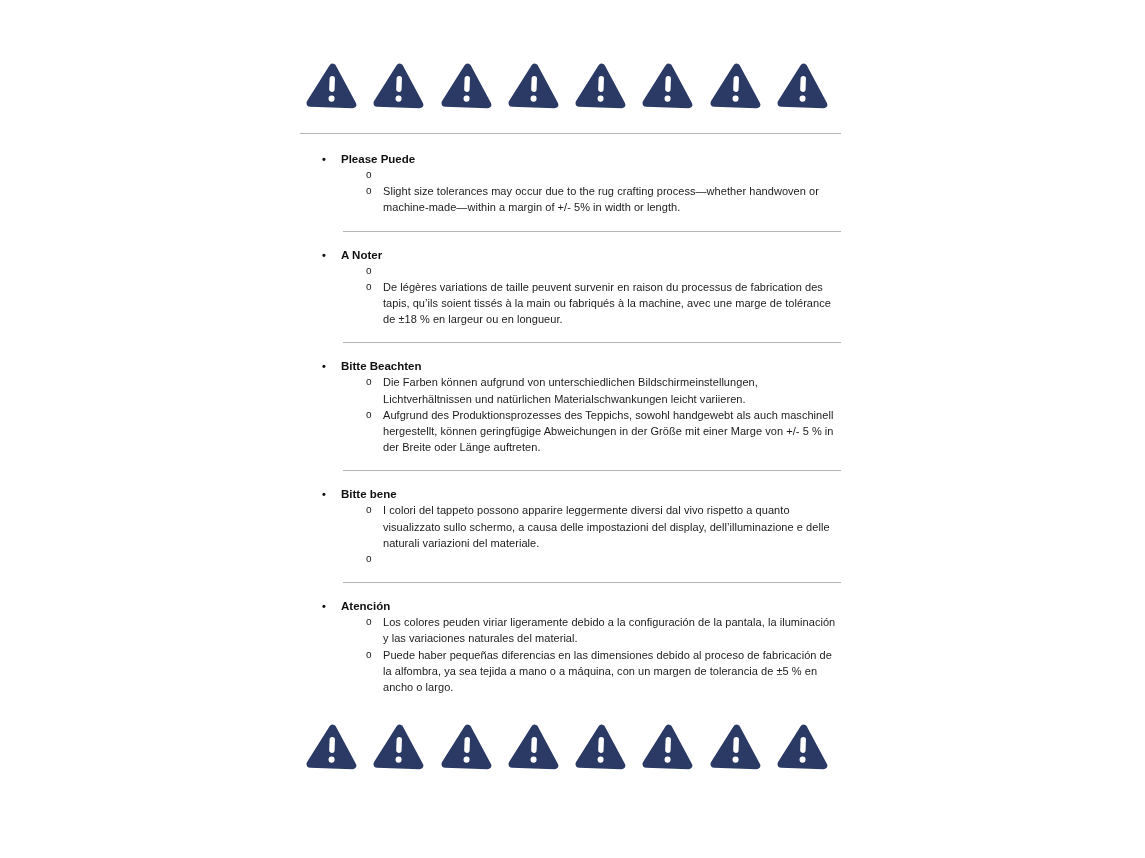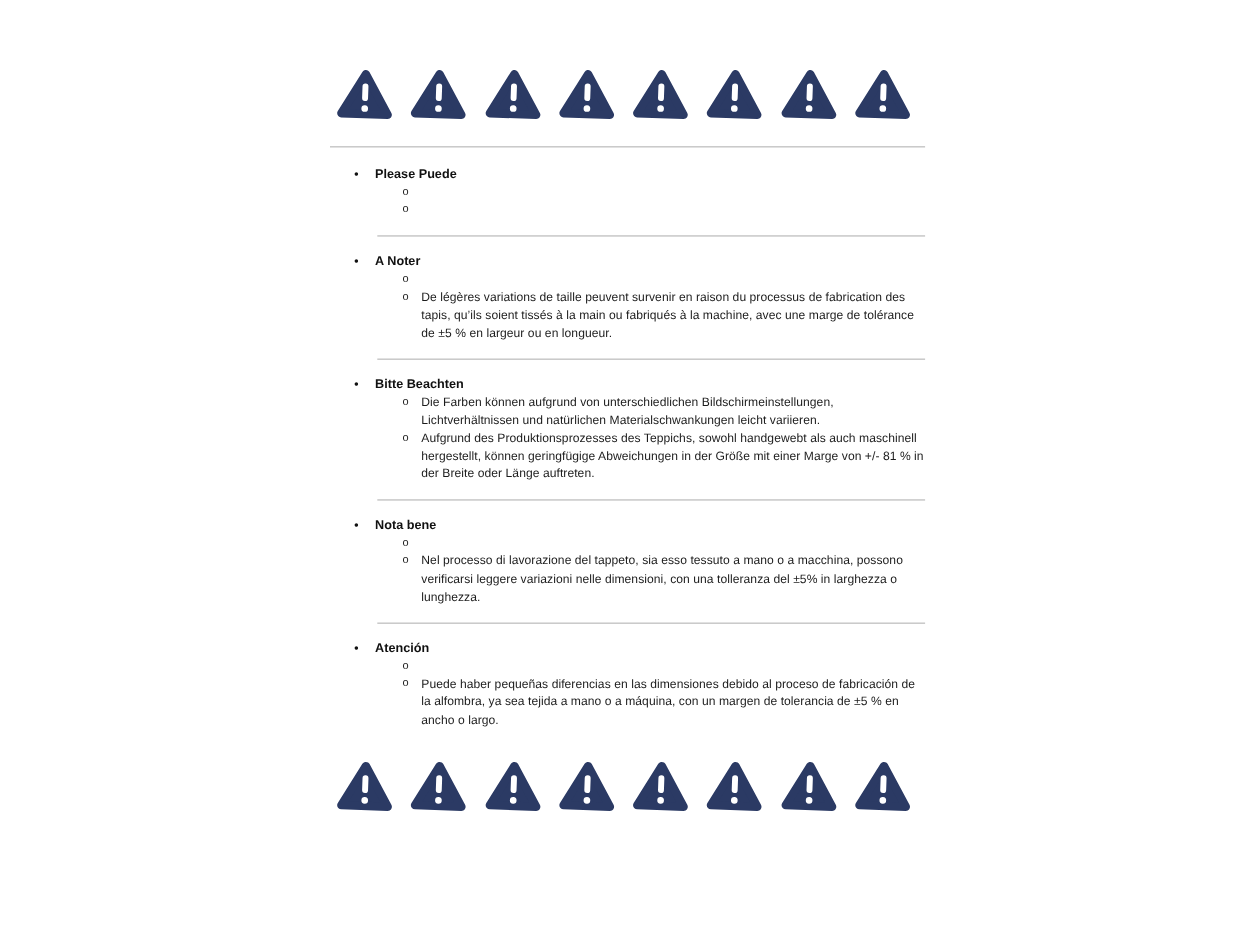--- a/index.html
+++ b/index.html
@@ -159,77 +159,79 @@
     <div class="note-section first">
       <div class="heading-row">
         <span class="l1-marker">•</span>
         <span class="heading-text">Please Puede</span>
       </div>
       <div class="bullet-row">
         <span class="l2-marker">o</span>
       </div>
       <div class="bullet-row">
         <span class="l2-marker">o</span>
+        <span class="bullet-text">Slight size tolerances may occur due to the rug crafting process—whether handwoven or machine-made—within a margin of +/- 5% in width or length.</span>
       </div>
     </div>
     <hr class="rule-section">
 
     <div class="note-section">
       <div class="heading-row">
         <span class="l1-marker">•</span>
         <span class="heading-text">A Noter</span>
       </div>
       <div class="bullet-row">
         <span class="l2-marker">o</span>
       </div>
       <div class="bullet-row">
         <span class="l2-marker">o</span>
-        <span class="bullet-text">De légères variations de taille peuvent survenir en raison du processus de fabrication des tapis, qu’ils soient tissés à la main ou fabriqués à la machine, avec une marge de tolérance de ±5 % en largeur ou en longueur.</span>
+        <span class="bullet-text">De légères variations de taille peuvent survenir en raison du processus de fabrication des tapis, qu’ils soient tissés à la main ou fabriqués à la machine, avec une marge de tolérance de ±18 % en largeur ou en longueur.</span>
       </div>
     </div>
     <hr class="rule-section">
 
     <div class="note-section">
       <div class="heading-row">
         <span class="l1-marker">•</span>
         <span class="heading-text">Bitte Beachten</span>
       </div>
       <div class="bullet-row">
         <span class="l2-marker">o</span>
         <span class="bullet-text">Die Farben können aufgrund von unterschiedlichen Bildschirmeinstellungen, Lichtverhältnissen und natürlichen Materialschwankungen leicht variieren.</span>
       </div>
       <div class="bullet-row">
         <span class="l2-marker">o</span>
-        <span class="bullet-text">Aufgrund des Produktionsprozesses des Teppichs, sowohl handgewebt als auch maschinell hergestellt, können geringfügige Abweichungen in der Größe mit einer Marge von +/- 81 % in der Breite oder Länge auftreten.</span>
-      </div>
-    </div>
-    <hr class="rule-section">
-
-    <div class="note-section">
-      <div class="heading-row">
-        <span class="l1-marker">•</span>
-        <span class="heading-text">Nota bene</span>
-      </div>
-      <div class="bullet-row">
-        <span class="l2-marker">o</span>
-      </div>
-      <div class="bullet-row">
-        <span class="l2-marker">o</span>
-        <span class="bullet-text">Nel processo di lavorazione del tappeto, sia esso tessuto a mano o a macchina, possono verificarsi leggere variazioni nelle dimensioni, con una tolleranza del ±5% in larghezza o lunghezza.</span>
+        <span class="bullet-text">Aufgrund des Produktionsprozesses des Teppichs, sowohl handgewebt als auch maschinell hergestellt, können geringfügige Abweichungen in der Größe mit einer Marge von +/- 5 % in der Breite oder Länge auftreten.</span>
+      </div>
+    </div>
+    <hr class="rule-section">
+
+    <div class="note-section">
+      <div class="heading-row">
+        <span class="l1-marker">•</span>
+        <span class="heading-text">Bitte bene</span>
+      </div>
+      <div class="bullet-row">
+        <span class="l2-marker">o</span>
+        <span class="bullet-text">I colori del tappeto possono apparire leggermente diversi dal vivo rispetto a quanto visualizzato sullo schermo, a causa delle impostazioni del display, dell’illuminazione e delle naturali variazioni del materiale.</span>
+      </div>
+      <div class="bullet-row">
+        <span class="l2-marker">o</span>
       </div>
     </div>
     <hr class="rule-section">
 
     <div class="note-section">
       <div class="heading-row">
         <span class="l1-marker">•</span>
         <span class="heading-text">Atención</span>
       </div>
       <div class="bullet-row">
         <span class="l2-marker">o</span>
+        <span class="bullet-text">Los colores peuden viriar ligeramente debido a la configuración de la pantala, la iluminación y las variaciones naturales del material.</span>
       </div>
       <div class="bullet-row">
         <span class="l2-marker">o</span>
         <span class="bullet-text">Puede haber pequeñas diferencias en las dimensiones debido al proceso de fabricación de la alfombra, ya sea tejida a mano o a máquina, con un margen de tolerancia de ±5 % en ancho o largo.</span>
       </div>
     </div>
 
     <div class="warning-row bottom">
       <span class="warning-triangle">
         <svg viewBox="0 0 64 58" aria-hidden="true">

